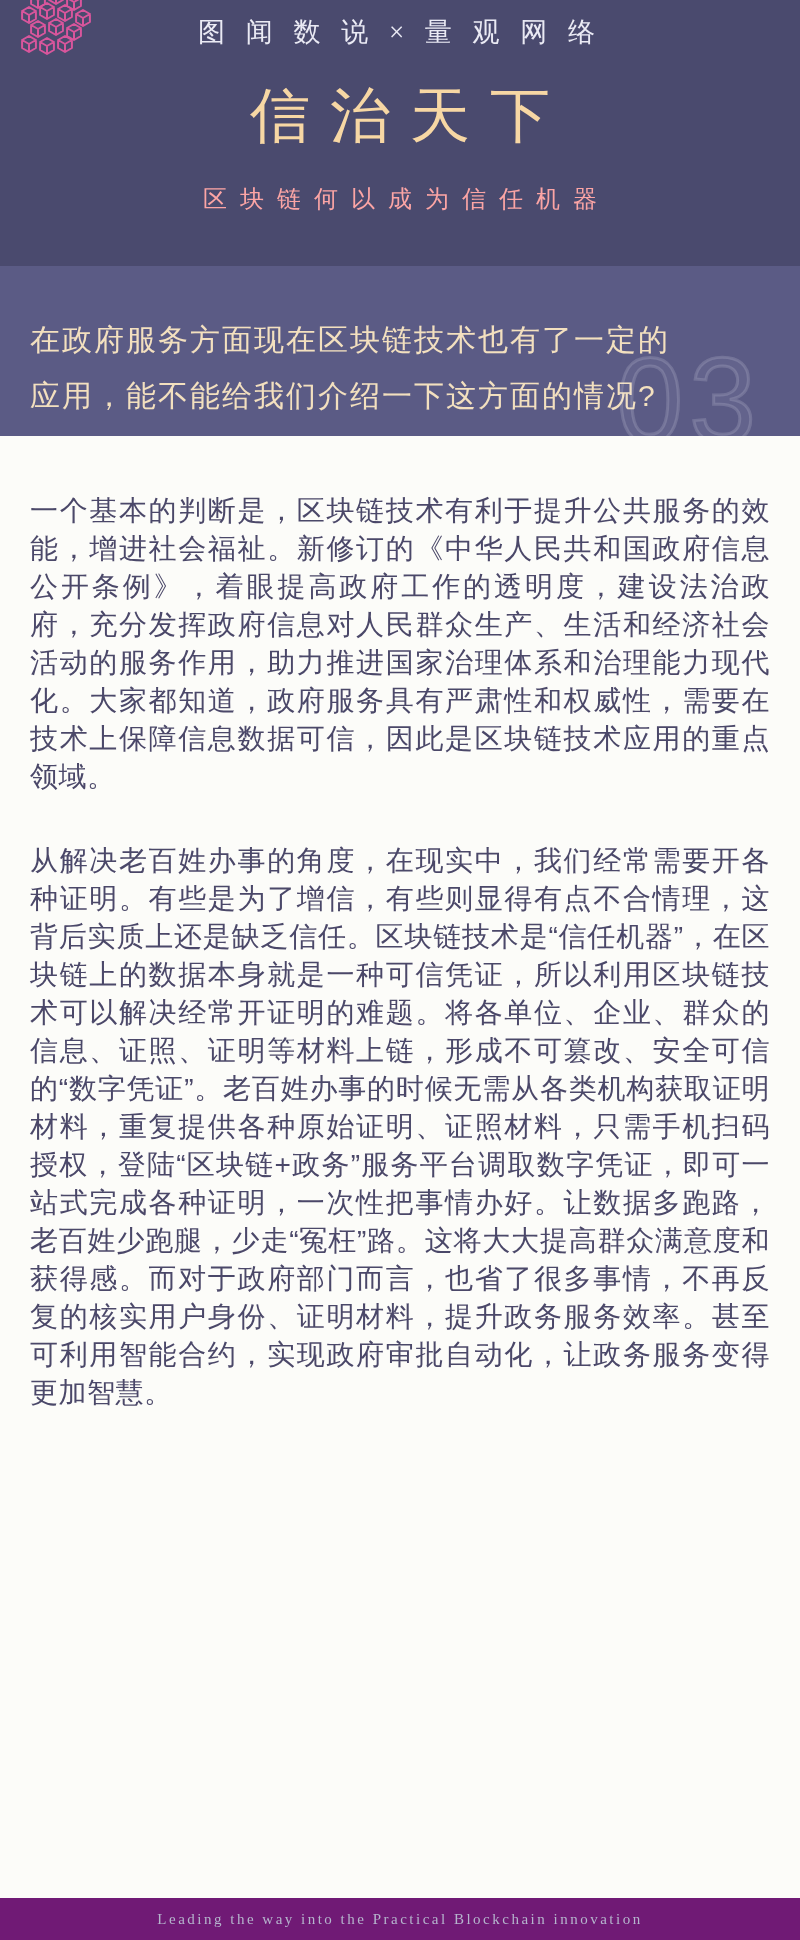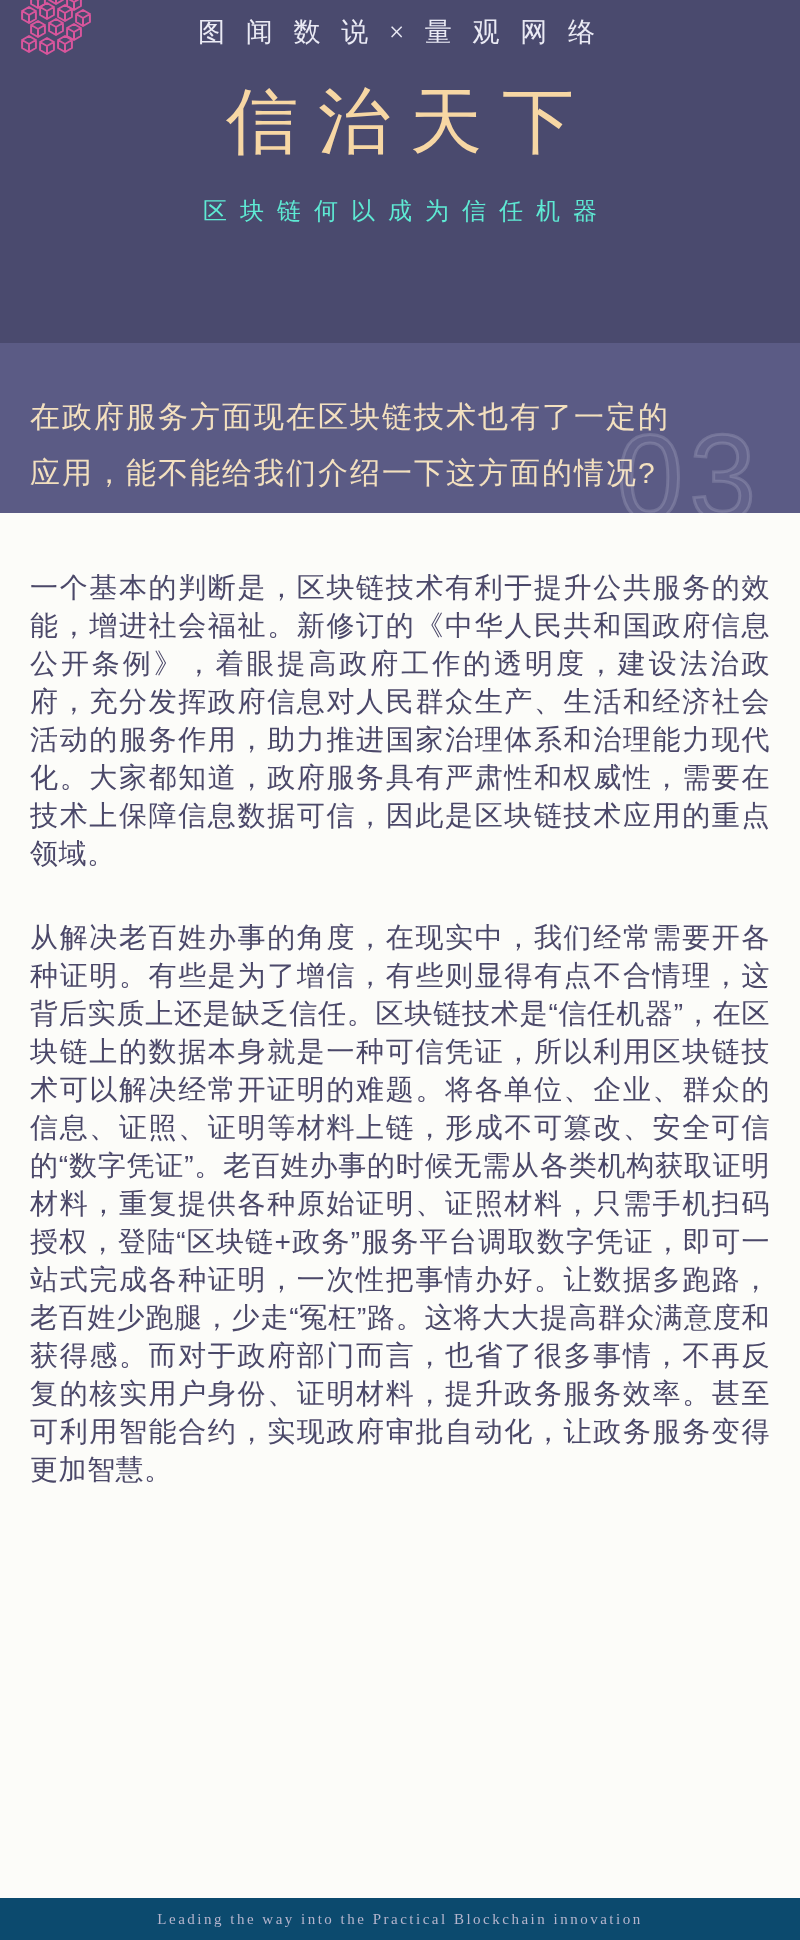--- a/index.html
+++ b/index.html
@@ -7,21 +7,21 @@
   body { font-family: "Liberation Sans", sans-serif; }
   .page {
     width: 800px; height: 1940px;
     display: flex; flex-direction: column;
     background: #fcfcf9;
     overflow: hidden;
   }
 
   
   .hero {
-    height: 343px; flex: 0 0 auto;
+    height: 266px; flex: 0 0 auto;
     background: #4a4a6e;
     position: relative;
     text-align: center;
   }
   .topbar { height: 56px; position: relative; }
   .logo {
     position: absolute; left: 14px; top: -6px;
     width: 84px; height: 62px;
   }
   .brand {
@@ -29,33 +29,33 @@
     color: #eaeaf4;
     font-family: "Liberation Serif", serif;
     font-size: 27px;
     letter-spacing: 7px;
     white-space: nowrap;
   }
   .title {
     margin-top: 30px;
     font-family: "Liberation Serif", serif;
     font-weight: 400;
-    font-size: 72px;
+    font-size: 60px;
     line-height: 1.02;
     letter-spacing: 20px;
     text-indent: 20px;
     color: #f7d7a4;
   }
   .subtitle {
     margin-top: 36px;
     font-family: "Liberation Serif", serif;
     font-size: 24px;
     letter-spacing: 13px;
     text-indent: 13px;
-    color: #5eead4;
+    color: #fca5a5;
   }
 
   
   .question {
     height: 170px; flex: 0 0 auto;
     background: #5b5b85;
     position: relative;
     overflow: hidden;
   }
   .qtext {
@@ -90,21 +90,21 @@
     line-height: 38px;
     letter-spacing: 0.5px;
     margin: 0 0 46px 0;
     text-align: justify;
     text-justify: inter-ideograph;
   }
 
   
   .footer {
     height: 42px; flex: 0 0 auto;
-    background: #0c4a6e;
+    background: #701a75;
     display: flex; align-items: center; justify-content: center; margin-top: 48px;
   }
   .footer div {
     color: #b5b5cd;
     font-family: "Liberation Serif", serif;
     font-size: 15px;
     letter-spacing: 2.5px;
     white-space: nowrap;
   }
 </style>

